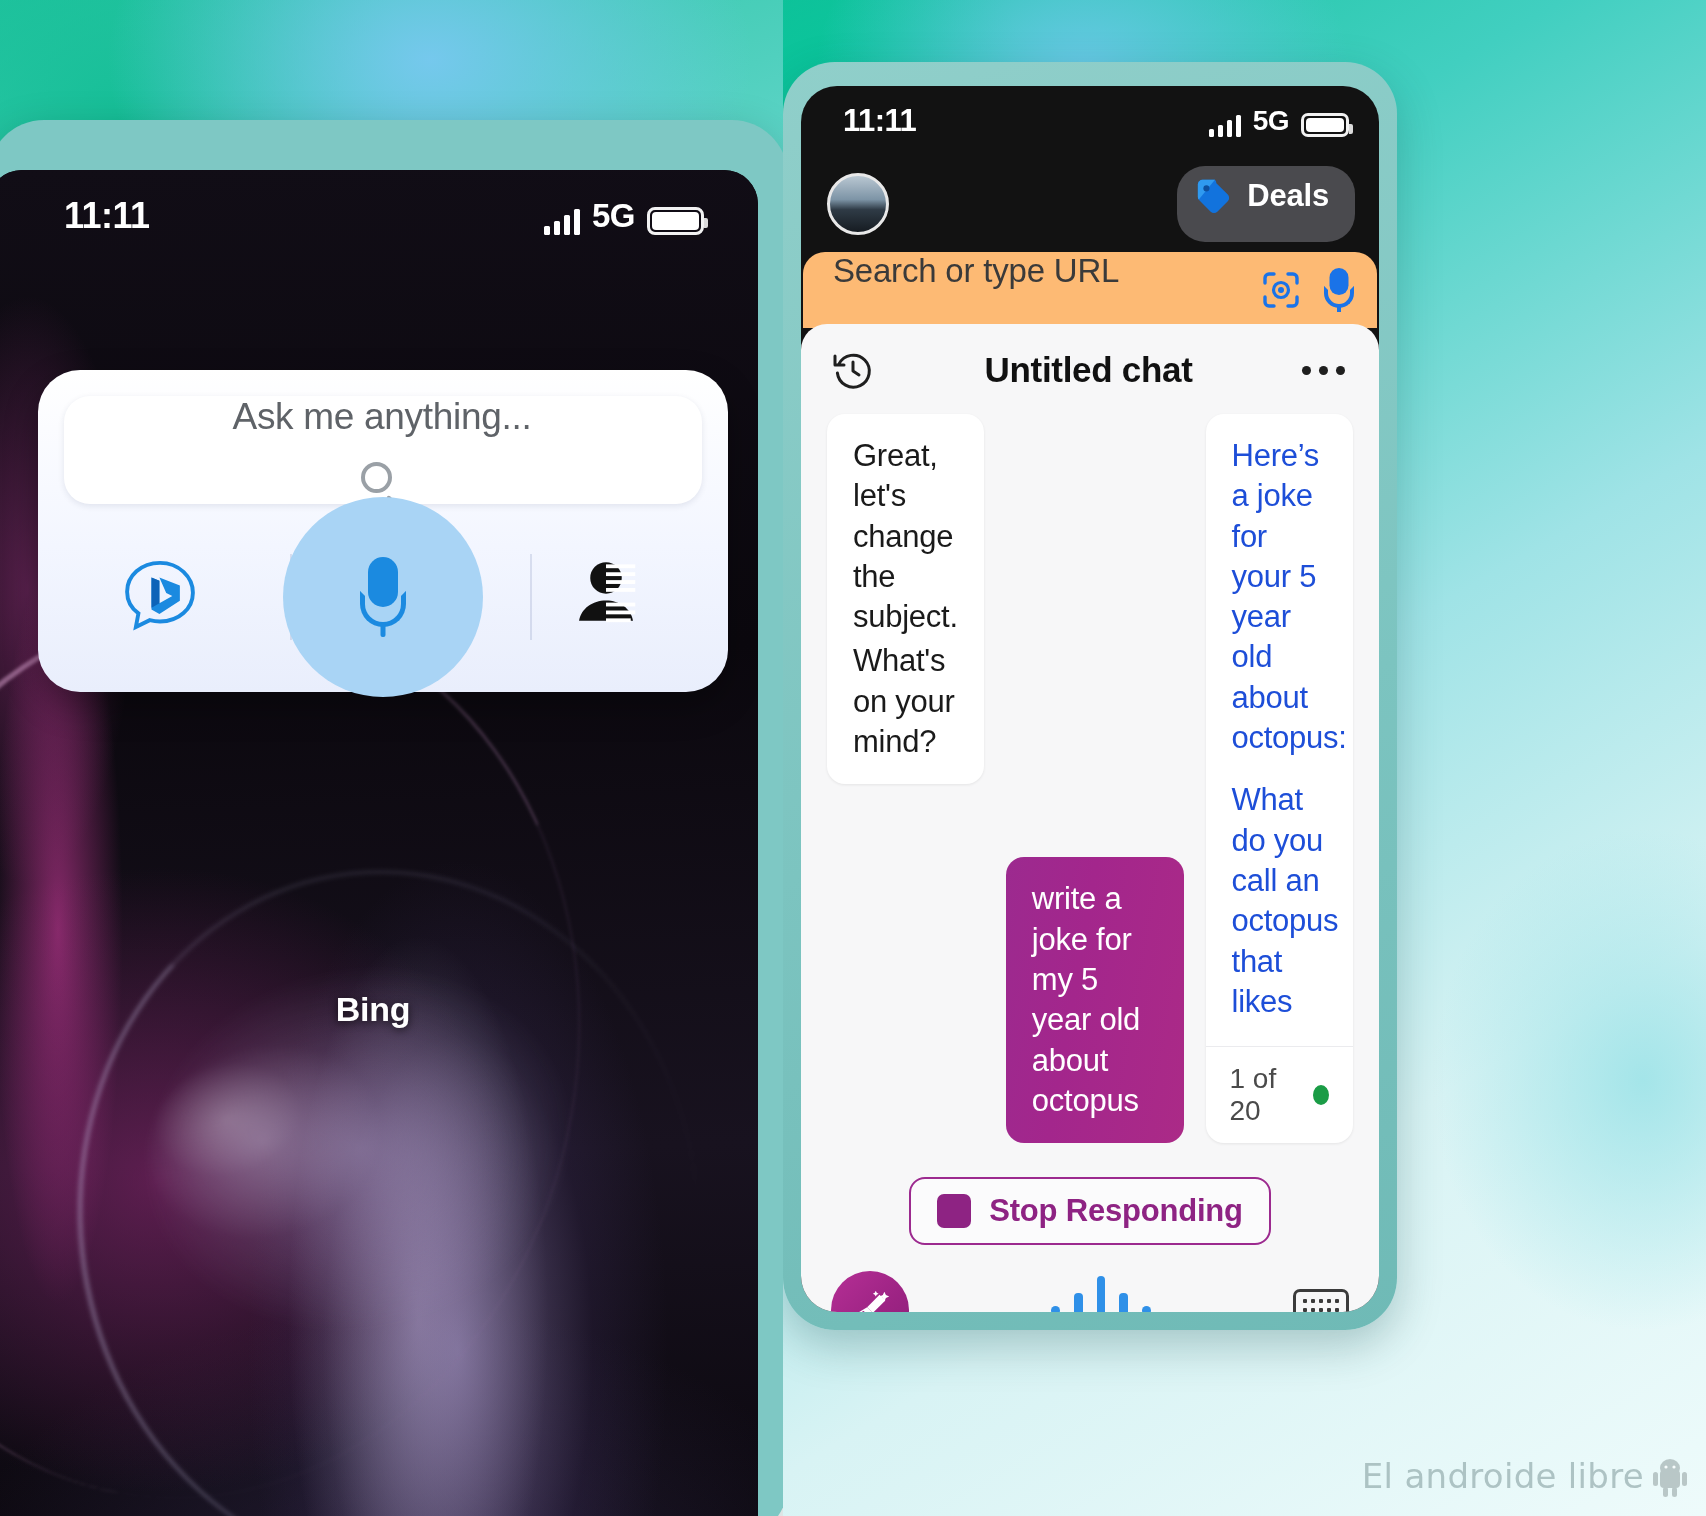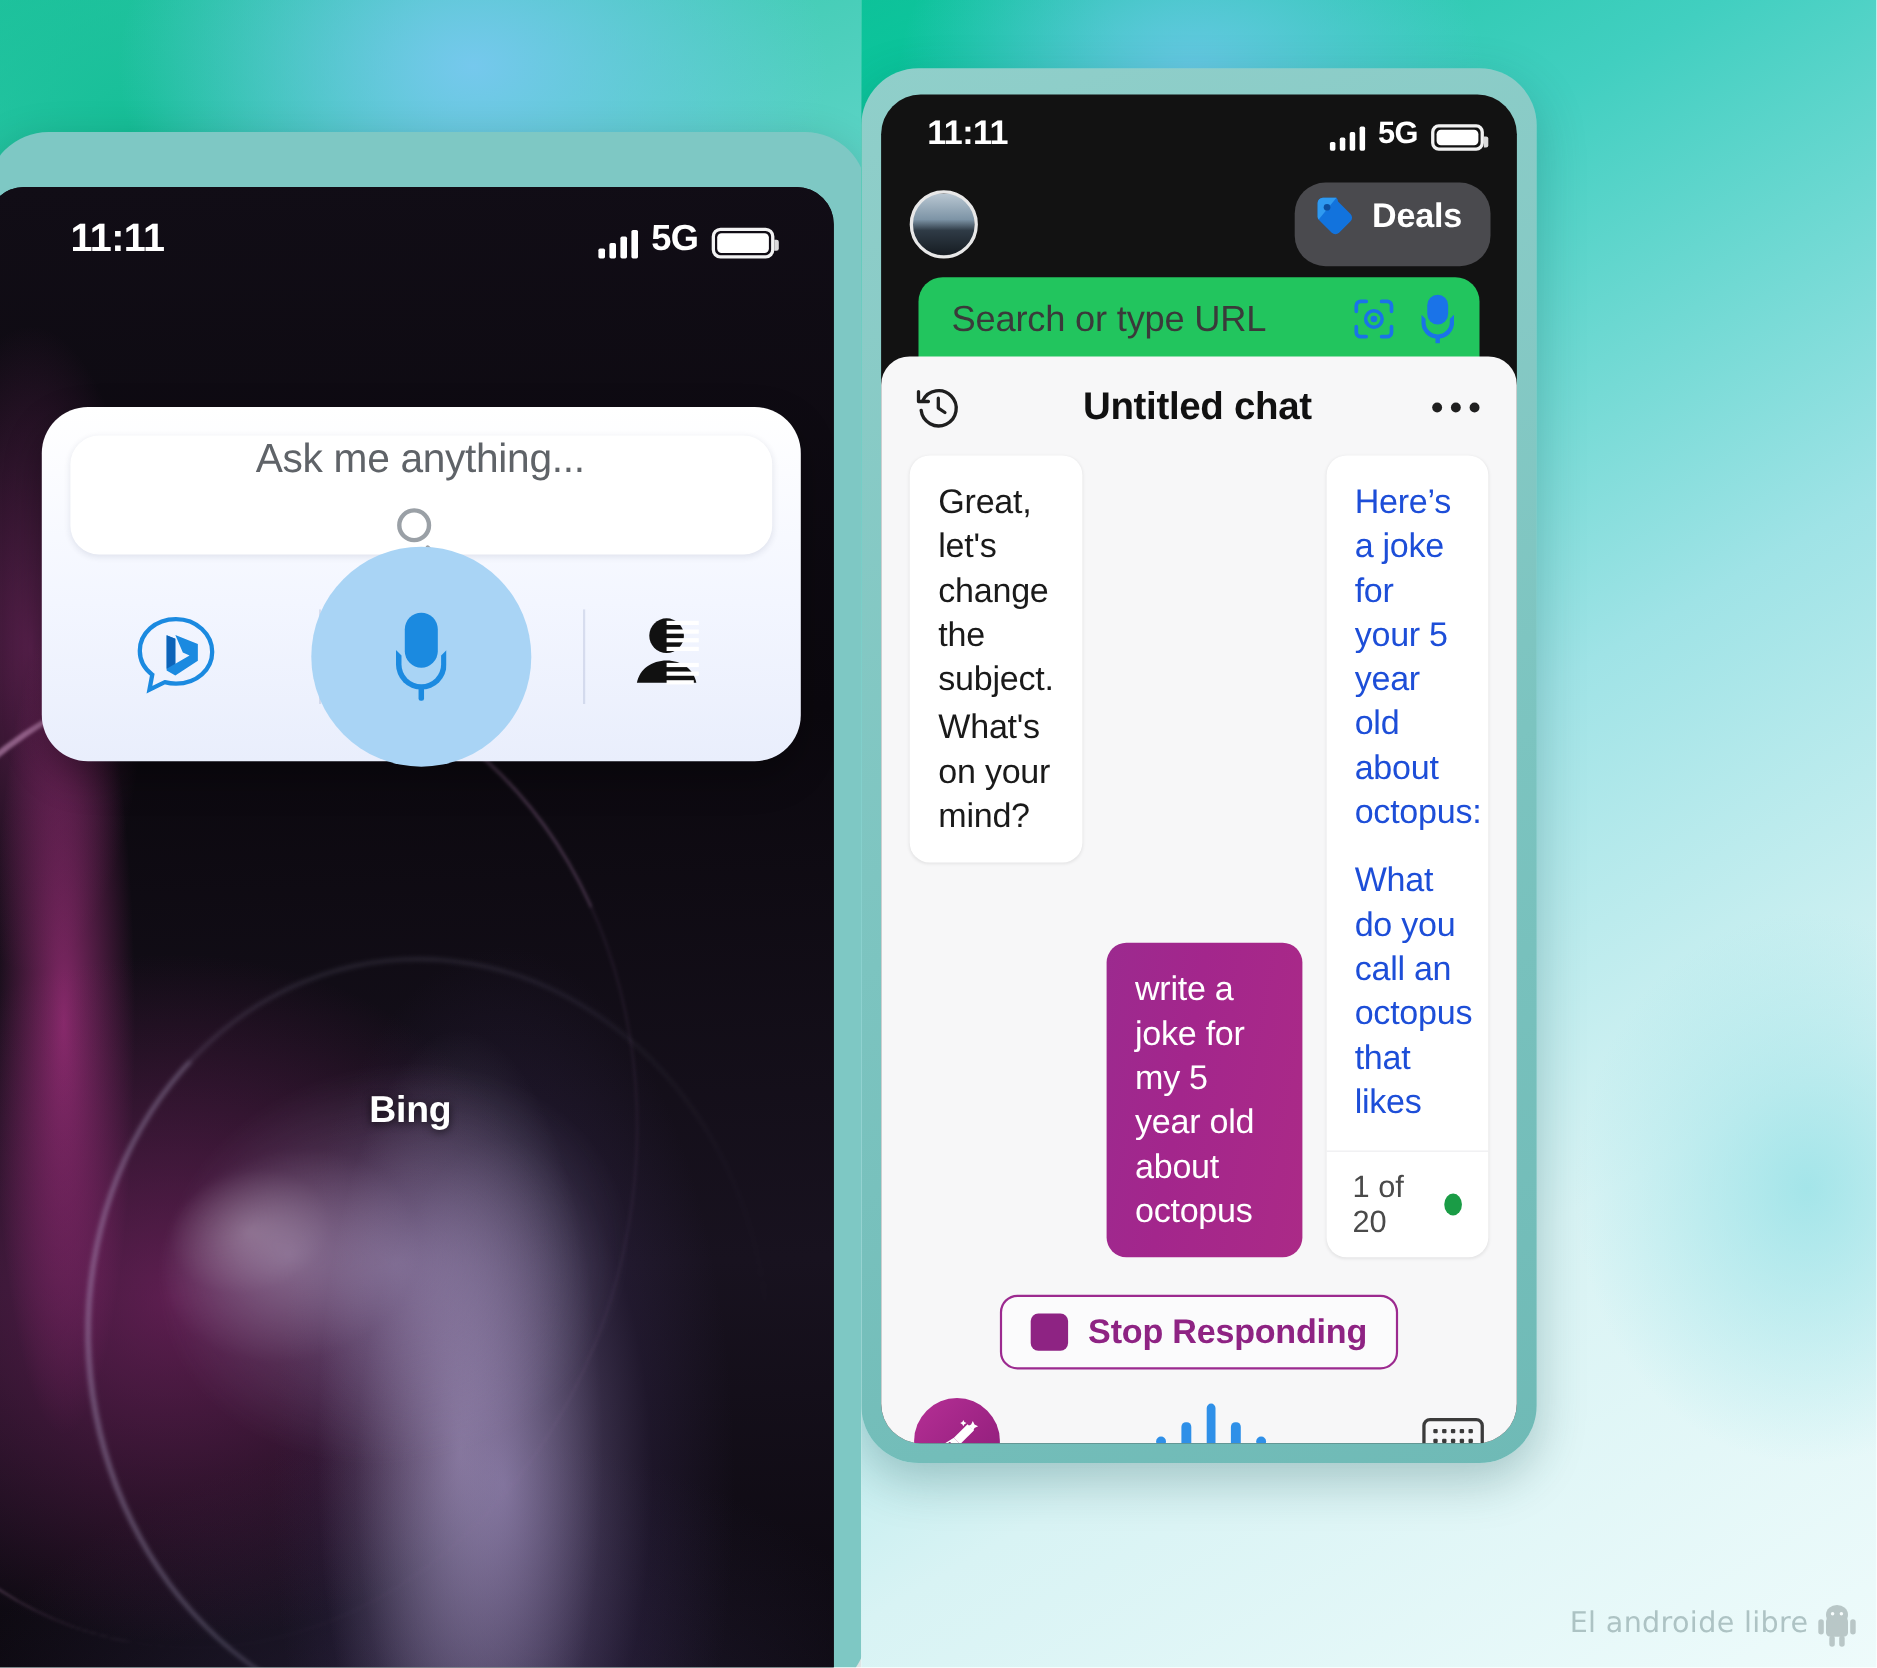--- a/index.html
+++ b/index.html
@@ -155,22 +155,22 @@
   .status-right-bar .bars i:nth-child(1){height:8px;} .status-right-bar .bars i:nth-child(2){height:12px;}
   .status-right-bar .bars i:nth-child(3){height:17px;} .status-right-bar .bars i:nth-child(4){height:22px;}
 
   .browser-top { height: 96px; display:flex; align-items:center; justify-content:space-between; padding: 0 24px 0 26px; flex:0 0 auto;}
   .avatar { width:62px; height:62px; border-radius:50%; border:3px solid #e8e8e8; overflow:hidden;
     background: linear-gradient(180deg, #b9c7d2 0%, #7d94a6 42%, #2f3b46 60%, #161c22 100%); }
   .deals-pill { display:flex; align-items:center; gap:14px; background:#4a4a4e; border-radius:28px; padding: 11px 26px 27px 18px; }
   .tag-icon { width:38px; height:38px; }
   .deals-label { color:#fff; font-size:31px; font-weight:600; letter-spacing:-.2px; }
 
-  .urlbar { margin: 0 34px; height: 76px; background:#22c55e; border-radius: 22px 22px 0 0;
-    display:flex; align-items:center; justify-content:space-between; padding: 0 26px 0 30px; flex:0 0 auto;}
+  .urlbar { margin: 0 2px; height: 76px; background:#fdba74; border-radius: 22px 22px 0 0;
+    display:flex; justify-content:space-between; padding: 0 26px 0 30px; flex:0 0 auto;}
   .url-placeholder { font-size: 33px; color:#3a3a3a; letter-spacing:-.2px; }
   .url-icons { display:flex; align-items:center; gap:26px; }
   .lens-icon { width:40px; height:40px; }
   .mic-blue { width:24px; height:44px; position:relative; }
   .mic-blue .cap { position:absolute; left:50%; top:0; transform:translateX(-50%); width:19px; height:27px; border-radius:10px; background:#1a73e8; }
   .mic-blue .arc { position:absolute; left:50%; top:18px; transform:translateX(-50%); width:30px; height:22px; border:4px solid #1a73e8; border-top-color:transparent; border-radius:0 0 17px 17px; }
   .mic-blue .stem { position:absolute; left:50%; bottom:0; transform:translateX(-50%); width:4px; height:7px; background:#1a73e8; }
 
   .chat-sheet {
     flex: 1 1 auto; margin-top: -4px; background:#f7f7f8; border-radius: 26px 26px 30px 30px;
@@ -211,21 +211,21 @@
   .waveform i:nth-child(3){ height:68px; width:8px; background:#2f90e8; }
   .waveform i:nth-child(4){ height:34px; }
   .waveform i:nth-child(5){ height:9px; width:9px; border-radius:50%; }
   .kbd-icon { width:56px; height:42px; border:3px solid #3b3b3b; border-radius:7px; display:flex; flex-direction:column; justify-content:center; align-items:center; gap:5px; padding: 0 6px;}
   .kbd-icon .row { display:flex; gap:4px; }
   .kbd-icon .row i { width:4px; height:4px; background:#3b3b3b; border-radius:1px; display:block; }
   .kbd-icon .bar { width:26px; height:4px; background:#3b3b3b; border-radius:2px; }
   .home-ind { width:236px; height:10px; border-radius:6px; background:#0c0c0c; margin: 6px auto 16px auto; }
 
   .watermark { position:absolute; right: 16px; bottom: 18px; display:flex; align-items:center; gap:6px; opacity:.62; }
-  .wm-text { font-size: 26px; color:#8aa3a4; font-family:"DejaVu Sans", sans-serif; letter-spacing:.3px;}
+  .wm-text { font-size: 34px; color:#8aa3a4; font-family:"DejaVu Sans", sans-serif; letter-spacing:.3px;}
   .wm-bot { width:40px; height:44px; }
 </style>
 </head>
 <body>
 
 <div class="stage">
 
   <div class="panel-left">
     <div class="left-phone">
       <div class="left-screen">

